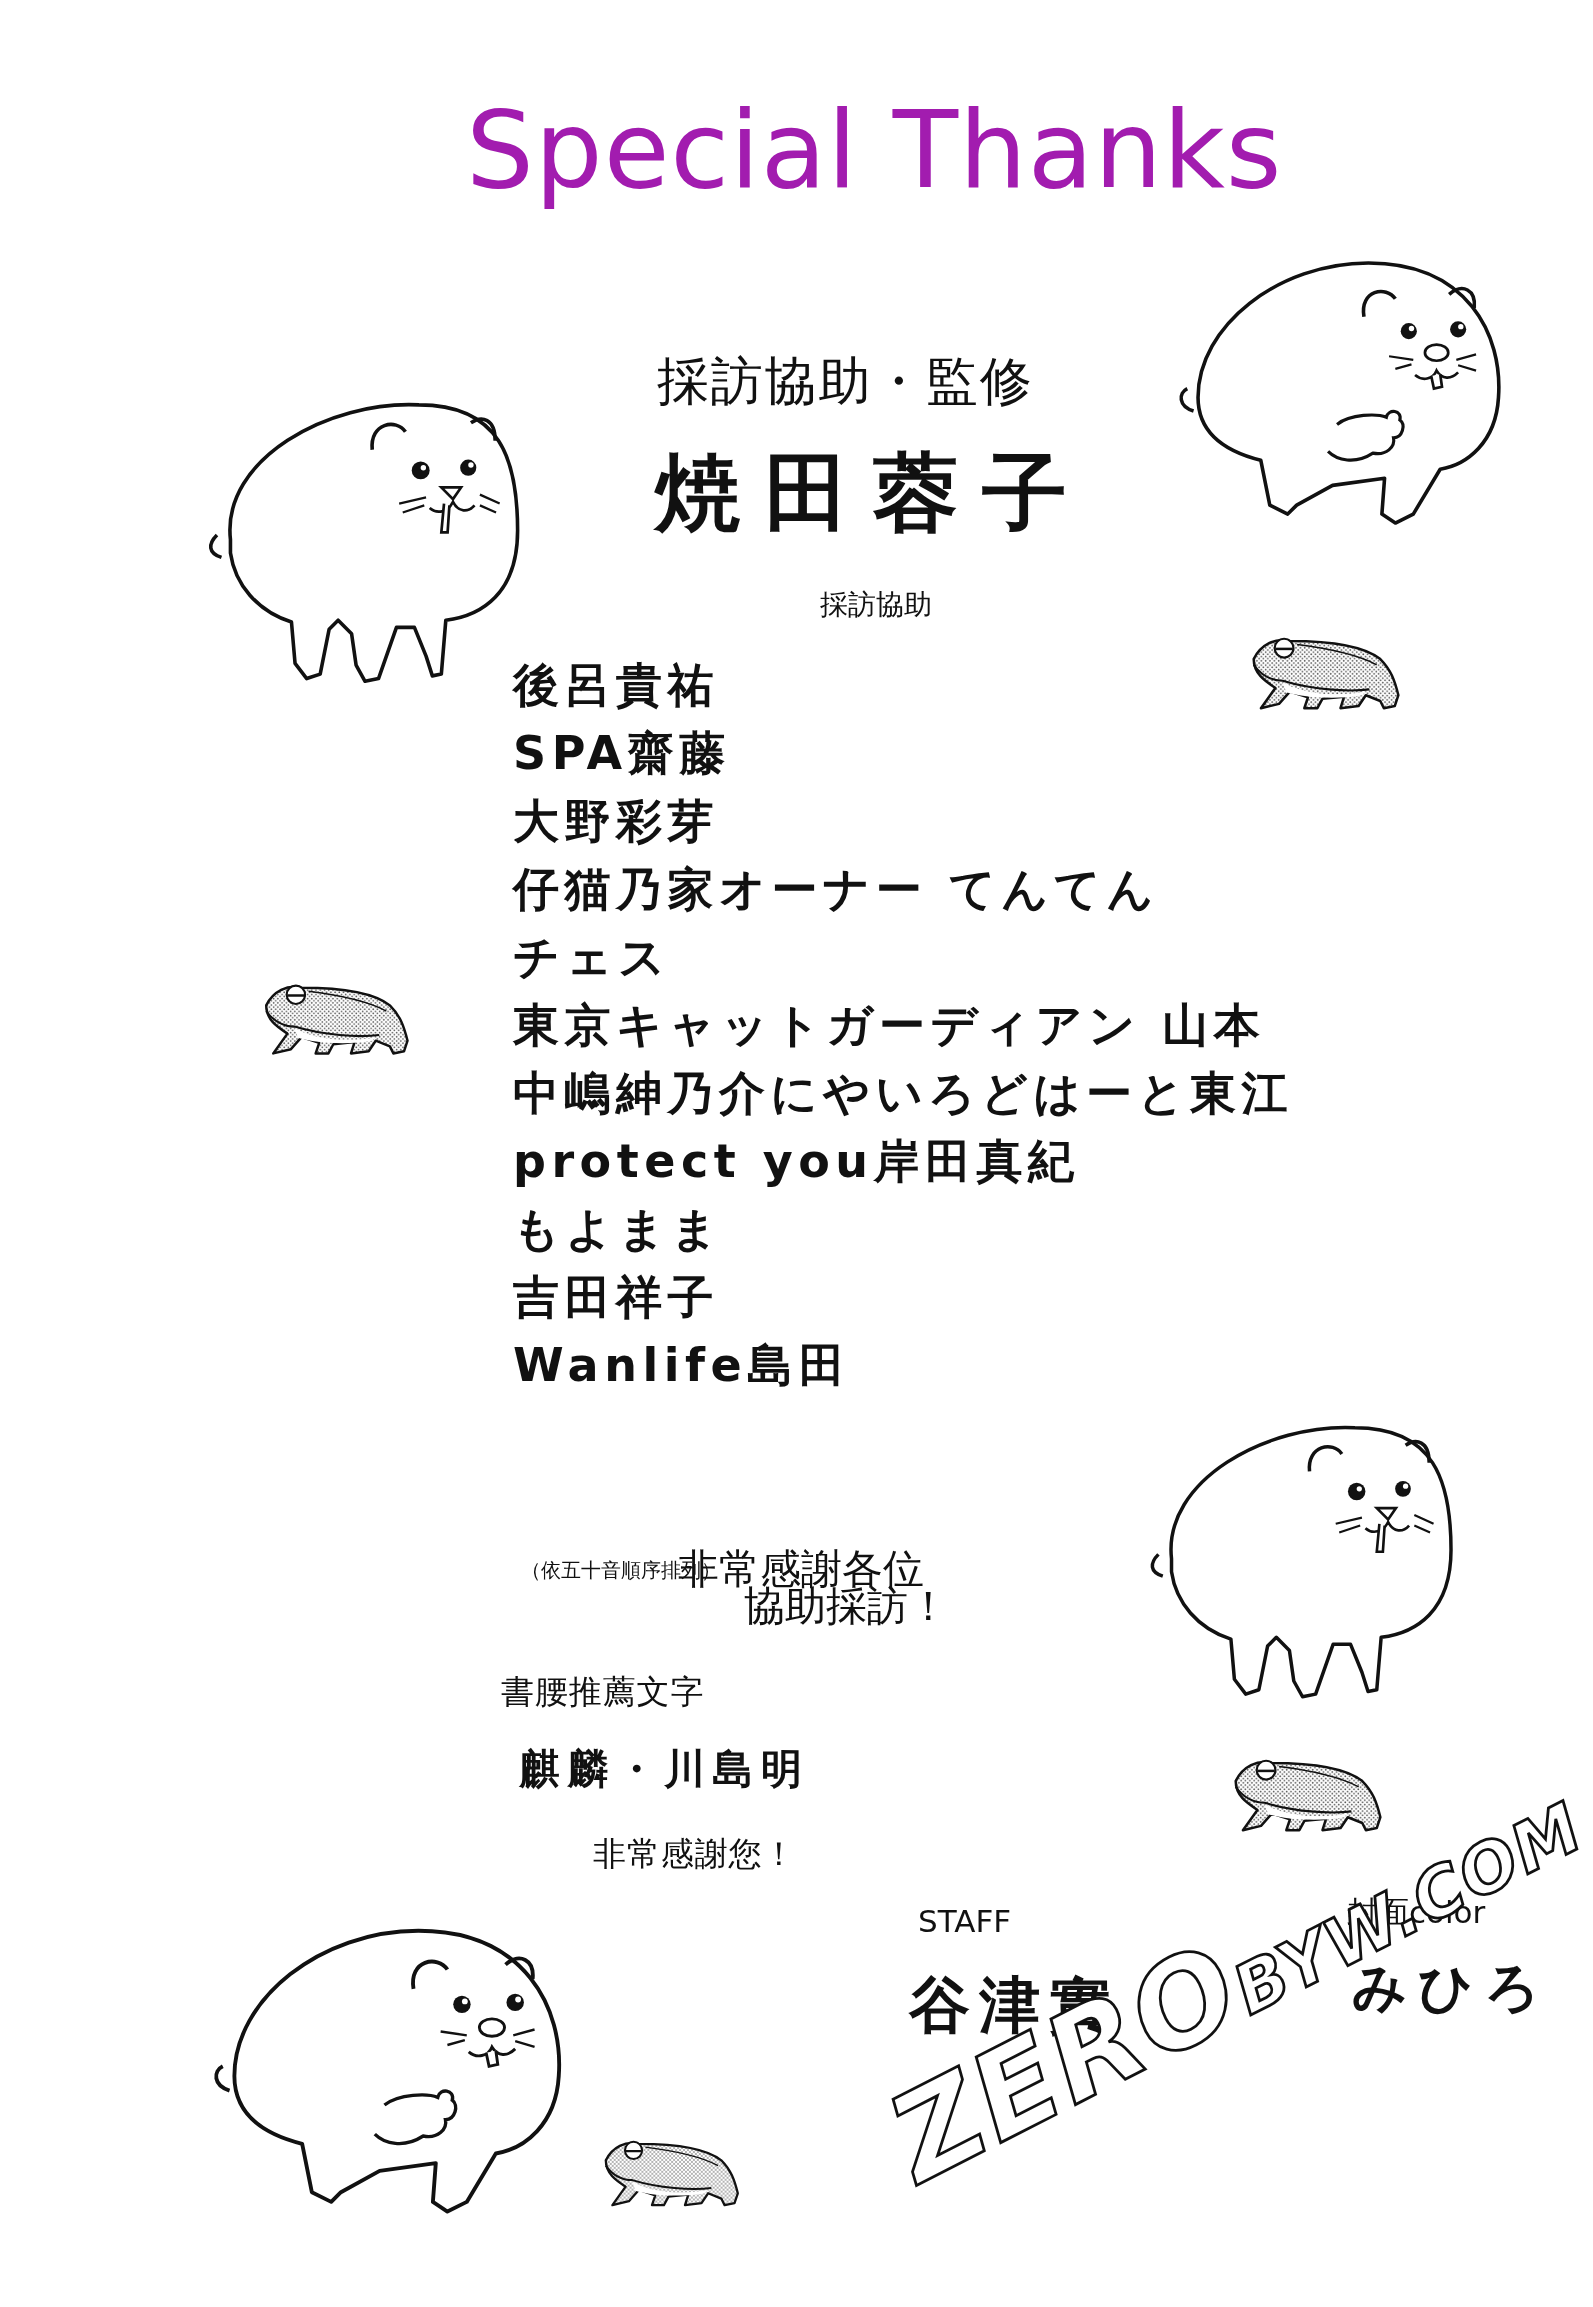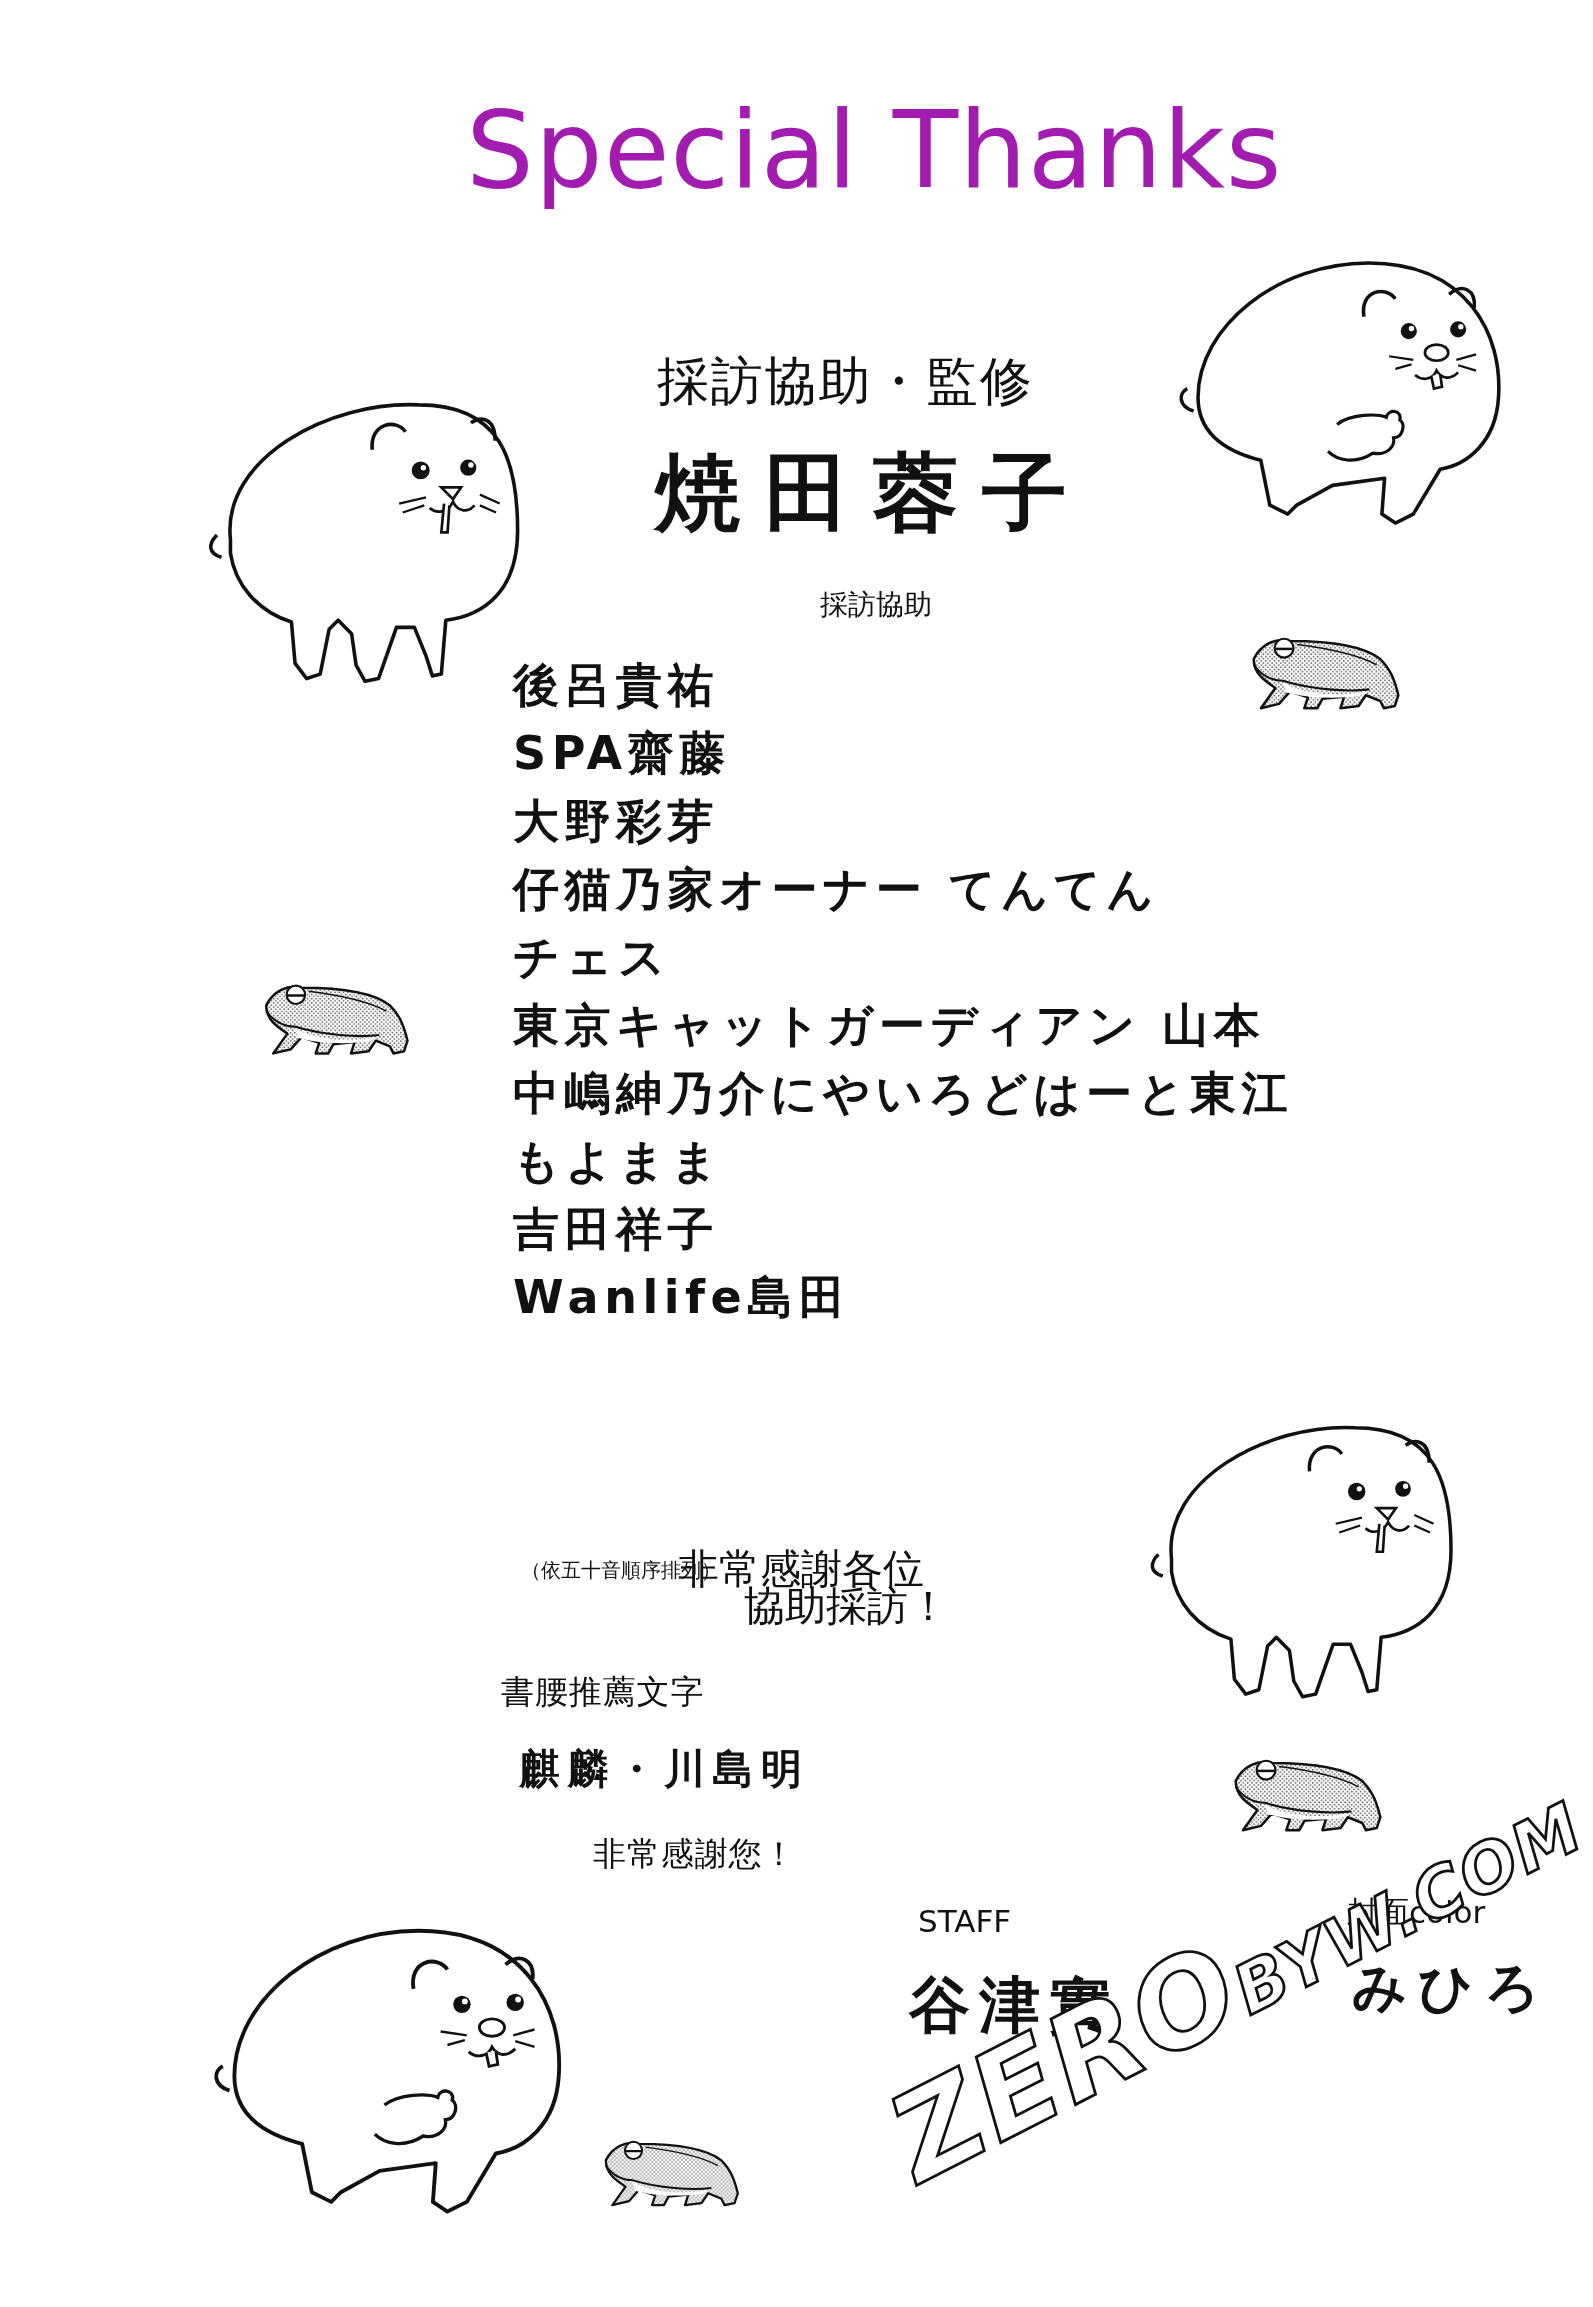--- a/index.html
+++ b/index.html
@@ -141,20 +141,21 @@
 
 <div class="abs interview-label">採訪協助</div>
 <ul class="abs helpers">
   <li>後呂貴祐</li>
   <li>SPA齋藤</li>
   <li>大野彩芽</li>
   <li>仔猫乃家オーナー てんてん</li>
   <li>チェス</li>
   <li>東京キャットガーディアン 山本</li>
   <li>中嶋紳乃介にやいろどはーと東江</li>
+  <li>protect you岸田真紀</li>
   <li>もよまま</li>
   <li>吉田祥子</li>
   <li>Wanlife島田</li>
 </ul>
 
 <div class="abs order-note">（依五十音順序排列）</div>
 <div class="abs thanks-all">
   <span class="l1">非常感謝各位</span>
   <span class="l2">協助採訪！</span>
 </div>

